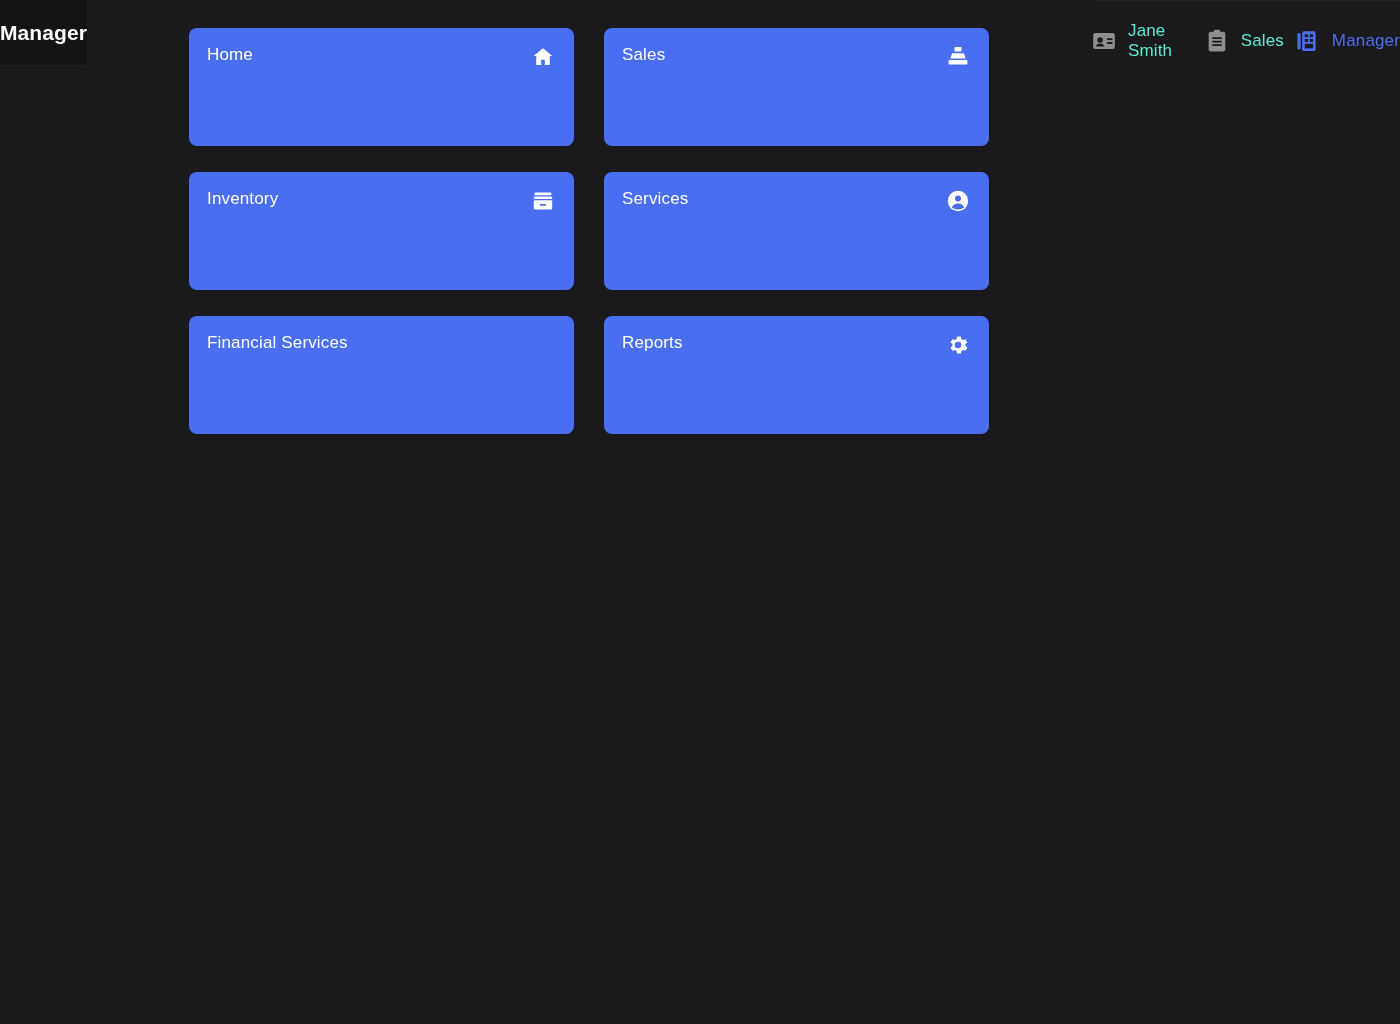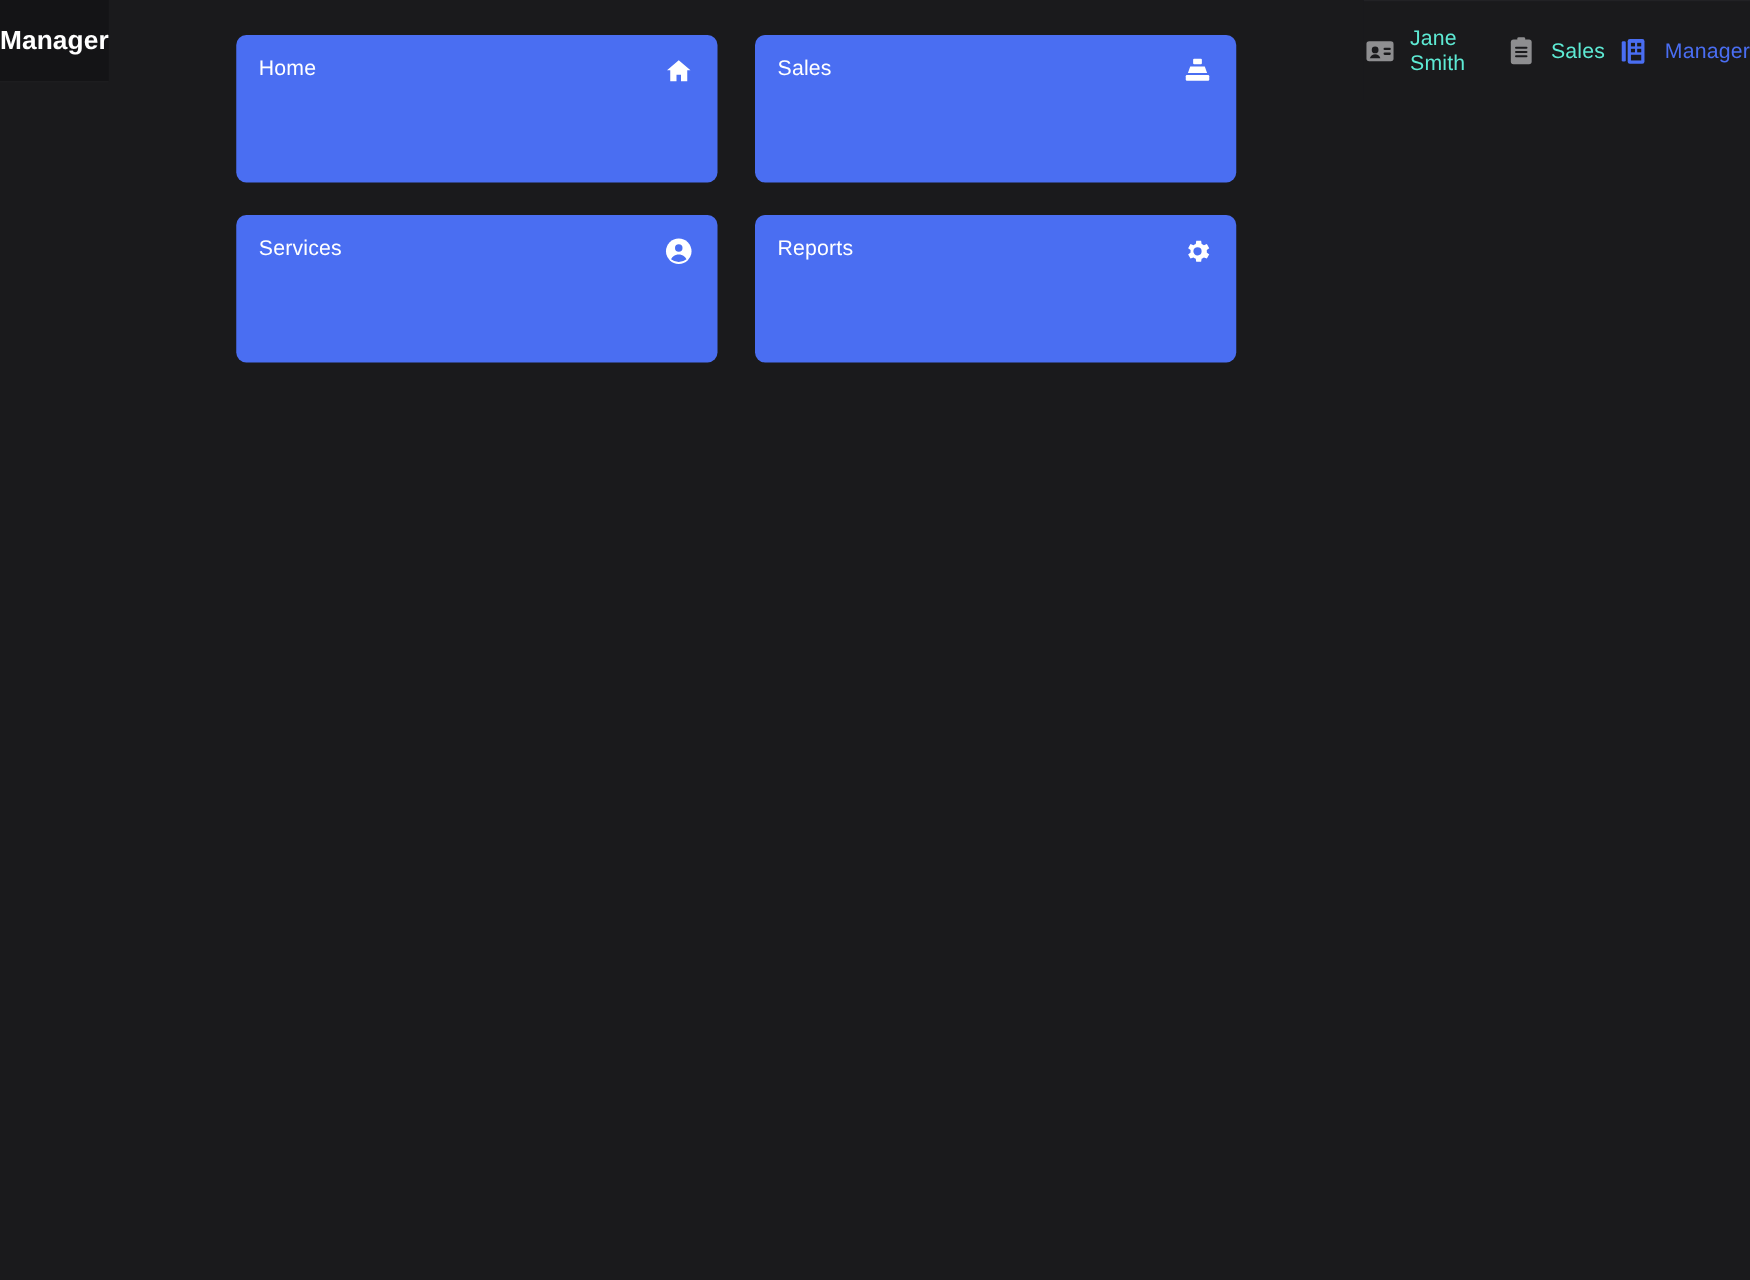--- a/index.html
+++ b/index.html
@@ -143,33 +143,48 @@
         <span class="card-label">Sales</span>
         <span class="card-icon">
           <svg width="24" height="24" viewBox="0 0 24 24" fill="#ffffff">
             <rect x="8.5" y="2" width="7" height="4.4" rx="0.8"></rect>
             <path d="M6.2 8.2h11.6l1.9 5.2H4.3z"></path>
             <rect x="2.6" y="15" width="18.8" height="4.6" rx="1"></rect>
           </svg>
         </span>
       </div>
 
+      <div class="card">
+        <span class="card-label">Inventory</span>
+        <span class="card-icon">
+          <svg width="24" height="24" viewBox="0 0 24 24" fill="#ffffff">
+            <rect x="3.6" y="3.6" width="16.8" height="2.6" rx="0.8"></rect>
+            <rect x="2.8" y="7.4" width="18.4" height="2.6" rx="0.8"></rect>
+            <rect x="2.8" y="11.2" width="18.4" height="9.2" rx="1.2"></rect>
+            <rect x="9" y="15.1" width="6" height="1.6" rx="0.6" fill="#4a6ef2"></rect>
+          </svg>
+        </span>
+      </div>
 
       <div class="card">
         <span class="card-label">Services</span>
         <span class="card-icon">
           <svg width="24" height="24" viewBox="0 0 24 24" fill="#ffffff">
             <circle cx="12" cy="12" r="10.2"></circle>
             <circle cx="12" cy="9.4" r="3" fill="#4a6ef2"></circle>
             <path d="M5.8 18.4c1.1-2.5 3.5-3.9 6.2-3.9s5.1 1.4 6.2 3.9a10 10 0 0 1-12.4 0z" fill="#4a6ef2"></path>
           </svg>
         </span>
       </div>
 
 
+      <div class="card">
+        <span class="card-label">Financial Services</span>
+        <span class="card-icon empty"></span>
+      </div>
 
       <div class="card">
         <span class="card-label">Reports</span>
         <span class="card-icon">
           <svg width="24" height="24" viewBox="0 0 24 24" fill="#ffffff">
             <path d="M19.4 13a7.6 7.6 0 0 0 0-2l2-1.5-1.9-3.3-2.4.9a7.7 7.7 0 0 0-1.8-1l-.4-2.5H11l-.4 2.5a7.7 7.7 0 0 0-1.8 1l-2.4-.9L4.5 9.5 6.5 11a7.6 7.6 0 0 0 0 2l-2 1.5 1.9 3.3 2.4-.9c.55.43 1.16.77 1.8 1l.4 2.5h3.9l.4-2.5c.64-.23 1.25-.57 1.8-1l2.4.9 1.9-3.3-2-1.5zM12 15.3A3.3 3.3 0 1 1 12 8.7a3.3 3.3 0 0 1 0 6.6z"></path>
           </svg>
         </span>
       </div>
 

